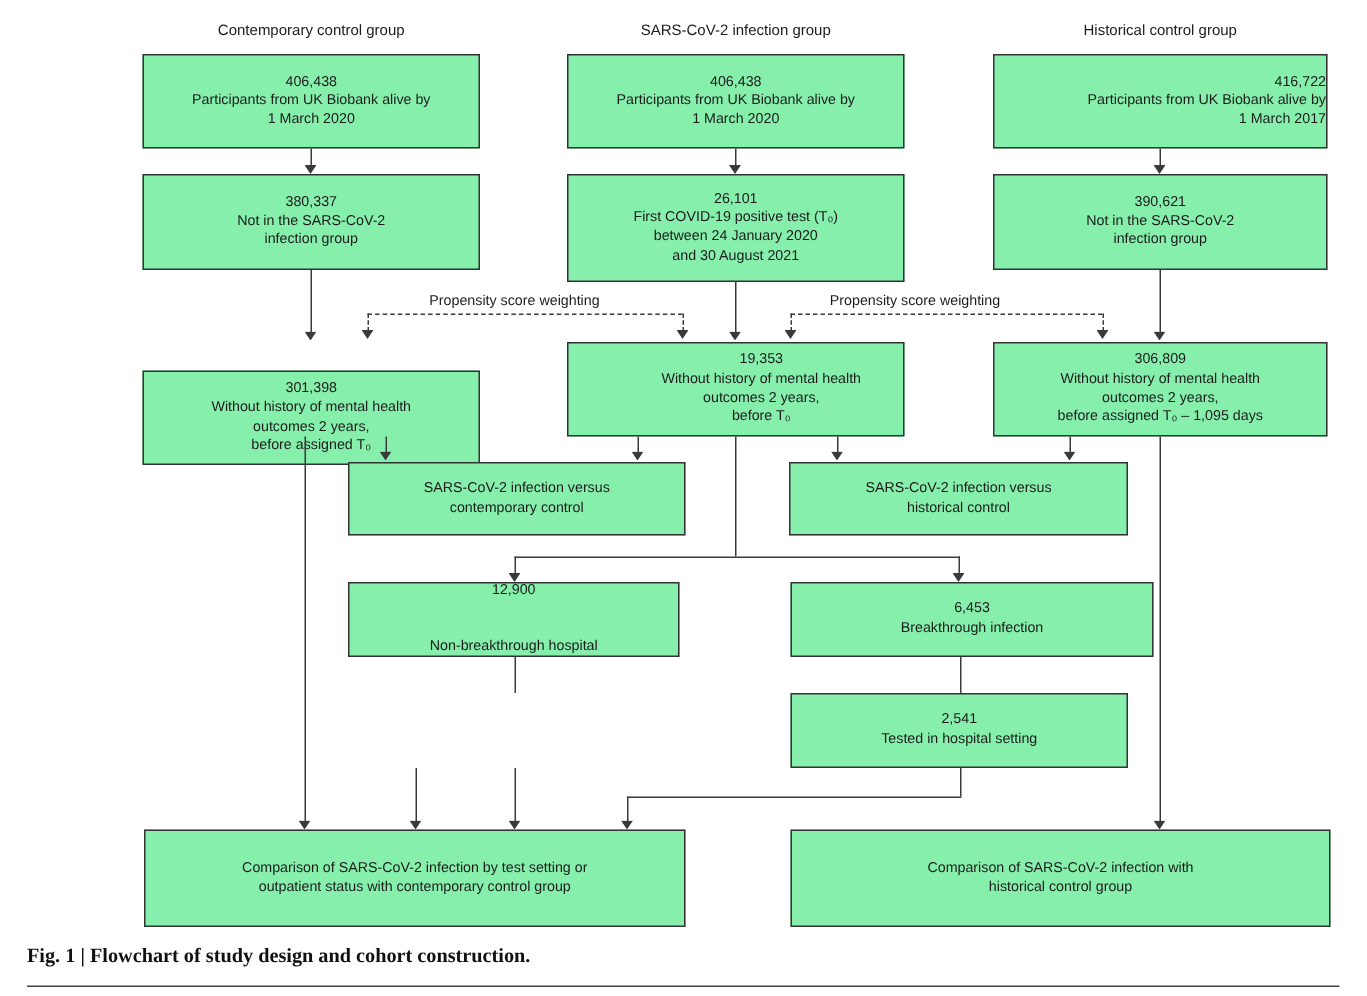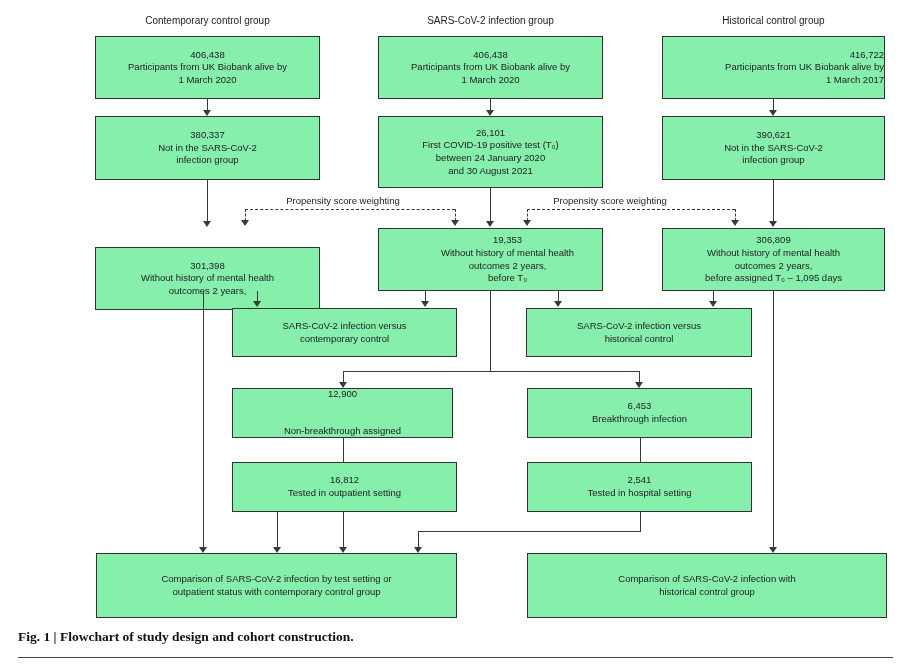--- a/index.html
+++ b/index.html
@@ -128,20 +128,21 @@
   <div class="dash-h" style="left:527px;top:209px;width:208px;"></div>
   <div class="dash-v" style="left:527px;top:209px;height:12px;"></div>
   <div class="ah" style="left:523px;top:220px;"></div>
   <div class="dash-v" style="left:735px;top:209px;height:12px;"></div>
   <div class="ah" style="left:731px;top:220px;"></div>
 
   <div class="box" style="left:95px;top:228px;width:225px;height:63px;margin-top:19px;">
     <div>301,398</div>
     <div>Without history of mental health</div>
     <div>outcomes 2 years,</div>
+    <div>before assigned T₀</div>
   </div>
   <div class="box" style="left:378px;top:228px;width:225px;height:63px;padding-left:34px;">
     <div>19,353</div>
     <div>Without history of mental health</div>
     <div>outcomes 2 years,</div>
     <div>before T₀</div>
   </div>
   <div class="box" style="left:662px;top:228px;width:223px;height:63px;">
     <div>306,809</div>
     <div>Without history of mental health</div>
@@ -179,34 +180,30 @@
   </div>
 
   <div class="hline" style="left:343px;top:371px;width:297px;"></div>
   <div class="vline" style="left:343px;top:371px;height:12px;"></div>
   <div class="ah" style="left:339px;top:382px;"></div>
   <div class="vline" style="left:639px;top:371px;height:12px;"></div>
   <div class="ah" style="left:635px;top:382px;"></div>
 
   <div class="box" style="left:232px;top:388px;width:221px;height:50px;gap:24px;">
     <div>12,900</div>
-    <div>Non-breakthrough assigned</div>
-  </div>
-  <div class="box" style="left:527px;top:388px;width:225px;height:50px;">
+    <div>Non-breakthrough hospital</div>
+  </div>
+  <div class="box" style="left:527px;top:388px;width:242px;height:50px;">
     <div>6,453</div>
     <div>Breakthrough infection</div>
   </div>
 
   <div class="vline" style="left:343px;top:438px;height:24px;"></div>
   <div class="vline" style="left:640px;top:438px;height:24px;"></div>
 
-  <div class="box" style="left:232px;top:462px;width:225px;height:50px;">
-    <div>16,812</div>
-    <div>Tested in outpatient setting</div>
-  </div>
   <div class="box" style="left:527px;top:462px;width:225px;height:50px;">
     <div>2,541</div>
     <div>Tested in hospital setting</div>
   </div>
 
   <div class="vline" style="left:277px;top:512px;height:36px;"></div>
   <div class="ah" style="left:273px;top:547px;"></div>
   <div class="vline" style="left:343px;top:512px;height:36px;"></div>
   <div class="ah" style="left:339px;top:547px;"></div>
 

